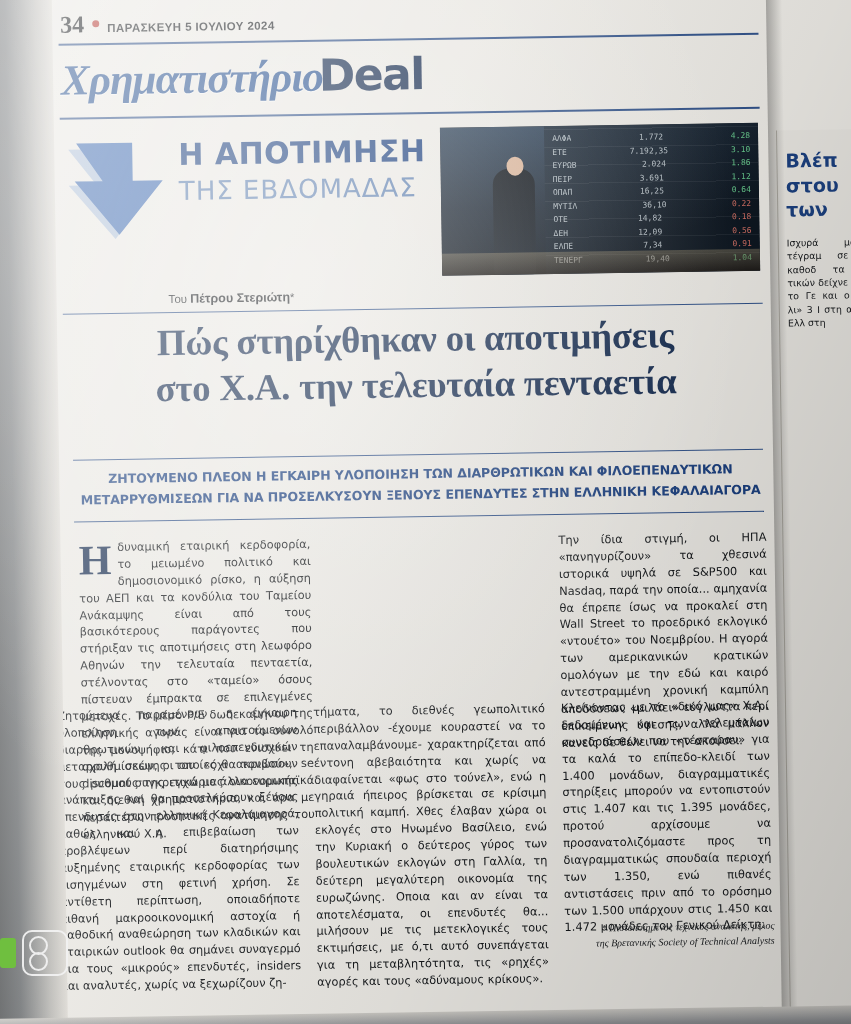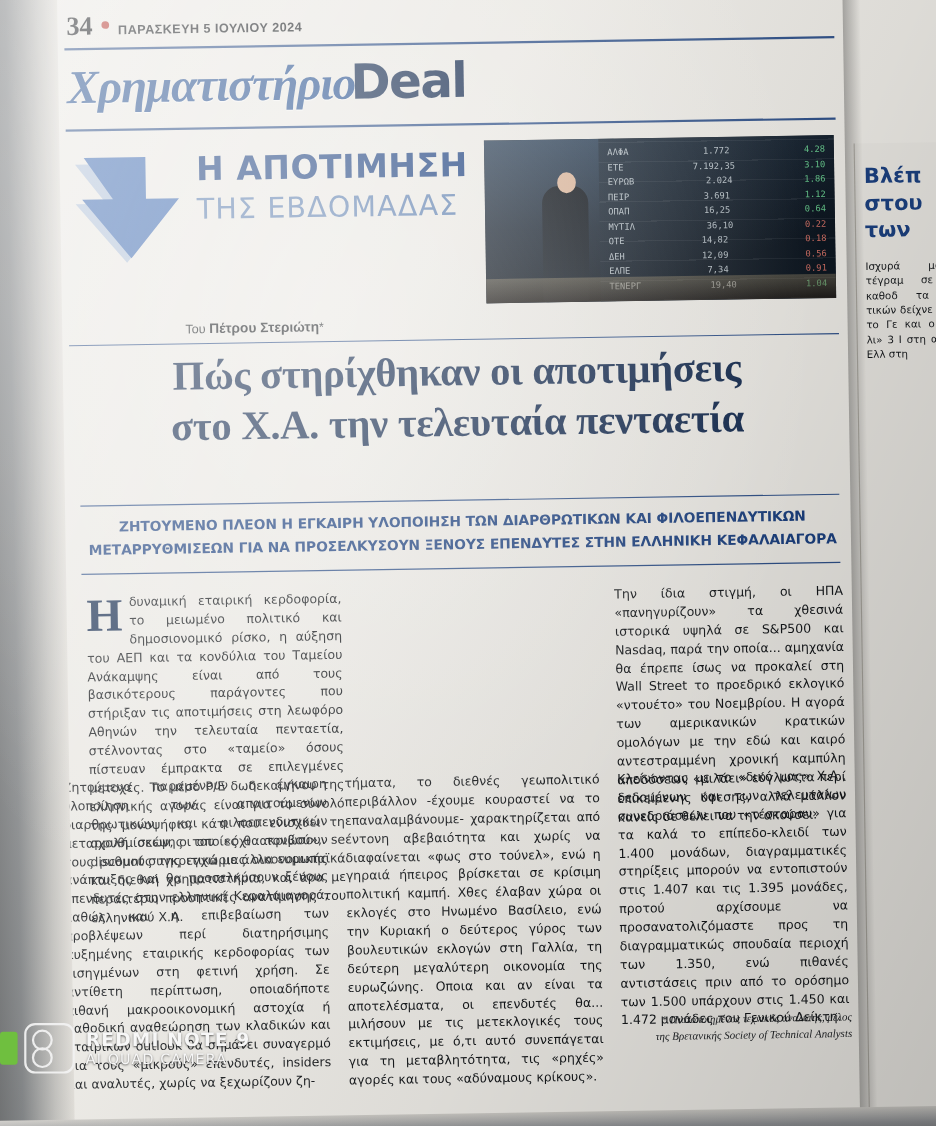--- a/index.html
+++ b/index.html
@@ -530,18 +530,14 @@
     <div id="left-edge"></div>
     <div id="bottom-edge"></div>
   </div>
 
   <div id="wm-badge"></div>
   <div id="watermark">
     <div id="wm-icon">
       <span class="c1"></span>
       <span class="c2"></span>
     </div>
-    <div id="wm-text">
-      <div class="t1">REDMI NOTE 9</div>
-      <div class="t2">AI QUAD CAMERA</div>
-    </div>
   </div>
 </div>
 
 </body></html>

